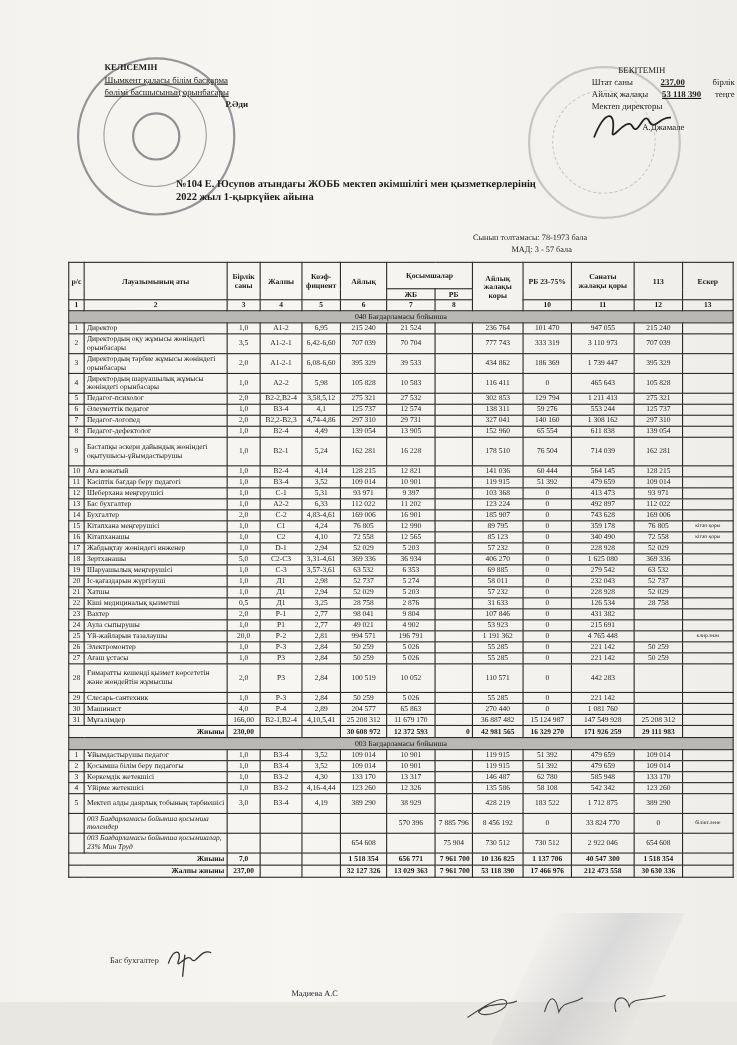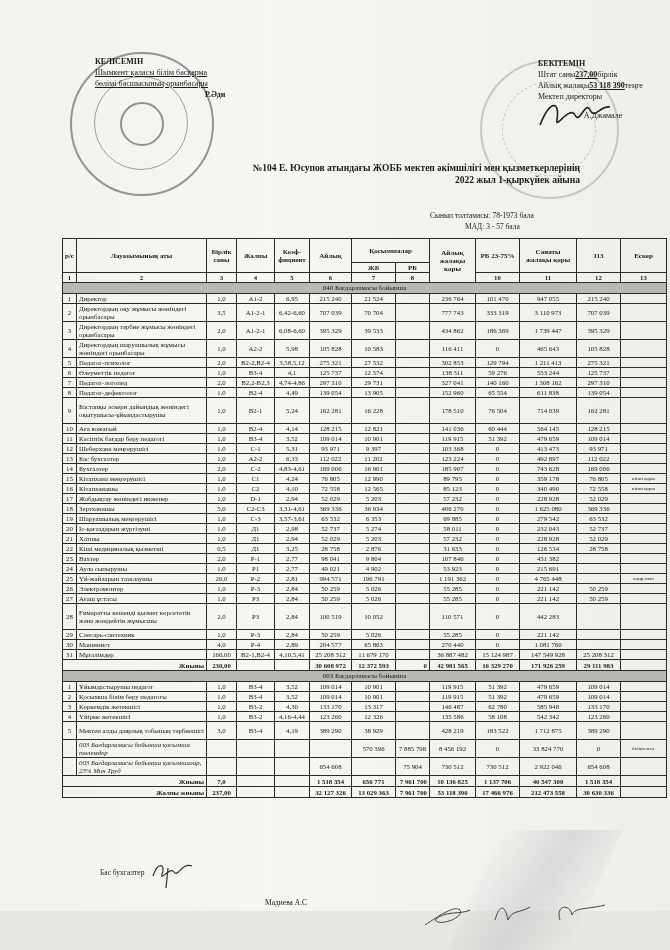--- a/index.html
+++ b/index.html
@@ -9,25 +9,25 @@
   .stamp-left{left:70px;top:52px;width:140px;height:140px;}
   .stamp-left .inner{position:absolute;left:22px;top:22px;width:92px;height:92px;border-radius:50%;border:1px solid rgba(70,70,80,.5);}
   .stamp-left .emb{position:absolute;left:48px;top:48px;width:40px;height:40px;border-radius:50%;border:2px solid rgba(60,60,70,.55);}
   .stamp-right{left:480px;top:60px;width:135px;height:135px;border-color:rgba(120,120,130,.35);}
   .stamp-right .inner{position:absolute;left:20px;top:20px;width:92px;height:92px;border-radius:50%;border:1px dashed rgba(120,120,130,.35);}
   .approval{position:absolute;font-size:8px;line-height:11px;}
   .agree{left:95px;top:56px;}
   .agree .h{font-weight:bold;}
   .agree .ln{text-decoration:underline;}
   .confirm{left:538px;top:58px;width:130px;}
-  .confirm .h{font-weight:bold;}
-  .confirm .row{display:flex;}
+  .confirm .h{font-weight:normal;margin-left:24px;}
+  .confirm .row{display:flex;justify-content:space-between;}
   .confirm .u{text-decoration:underline;font-weight:bold;}
   .sig{position:absolute;}
-  .title{position:absolute;left:160px;top:162px;width:420px;text-align:right;font-weight:bold;font-size:9.5px;line-height:12px;}
+  .title{position:absolute;left:160px;top:162px;width:420px;text-align:left;font-weight:bold;font-size:9.5px;line-height:12px;}
   .meta{position:absolute;left:430px;top:210px;font-size:7.5px;line-height:11px;}
   .meta div:nth-child(2){padding-left:35px;}
   table{position:absolute;left:62px;top:238px;border-collapse:collapse;font-size:6.8px;table-layout:fixed;width:604px;}
   td,th{border:1px solid #2a2a2a;padding:0 2px;text-align:center;vertical-align:middle;overflow:hidden;white-space:nowrap;}
   th{font-weight:bold;font-size:7px;}
   td.name{text-align:left;white-space:normal;line-height:8px;}
   tr.num td{font-weight:bold;height:9px;}
   tr.section td{background:#b9b8b4;height:10px;font-size:7px;}
   tr.r td{height:9px;}
   tr.r2 td{height:17px;}

